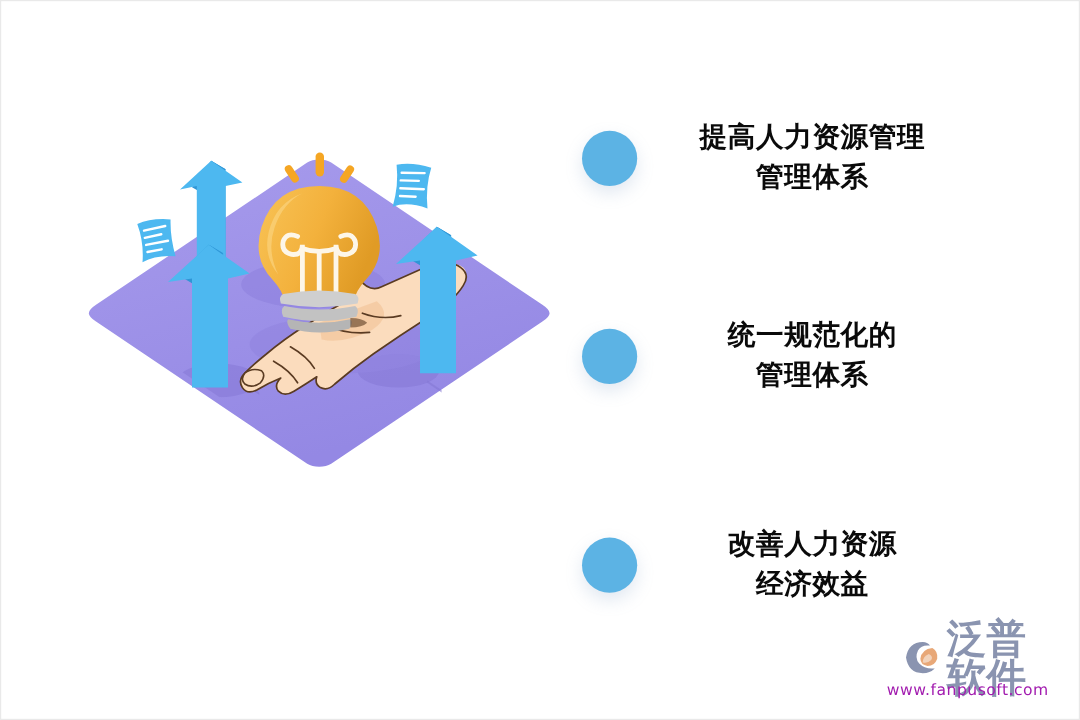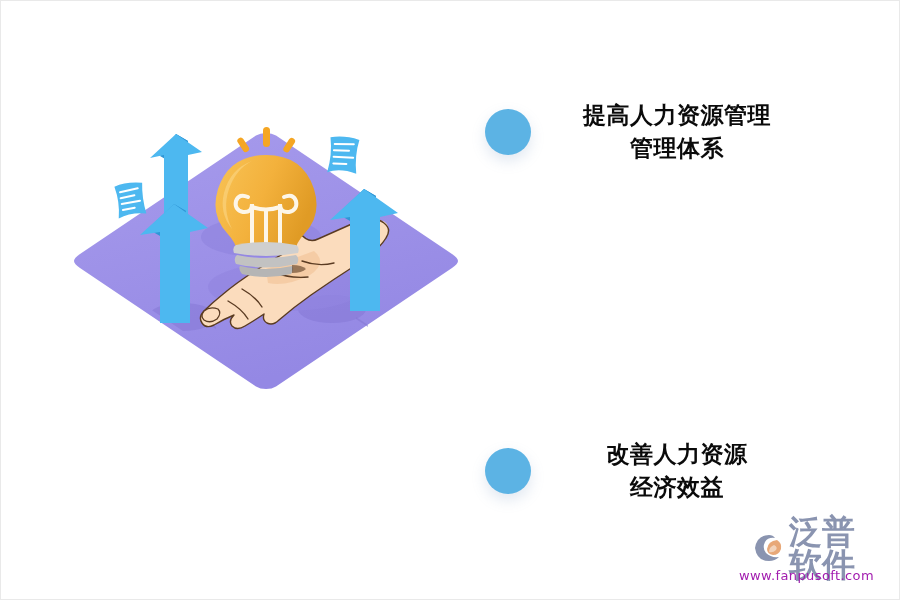--- a/index.html
+++ b/index.html
@@ -285,20 +285,25 @@
   </div>
 
   <div id="bullets">
 
     <div class="bullet-row r0">
       <div class="bullet-dot"></div>
       <div class="bullet-text">提高人力资源管理
 管理体系</div>
     </div>
 
+    <div class="bullet-row r1">
+      <div class="bullet-dot"></div>
+      <div class="bullet-text">统一规范化的
+管理体系</div>
+    </div>
 
     <div class="bullet-row r2">
       <div class="bullet-dot"></div>
       <div class="bullet-text">改善人力资源
 经济效益</div>
     </div>
 
   </div>
 
   <div id="logo">

